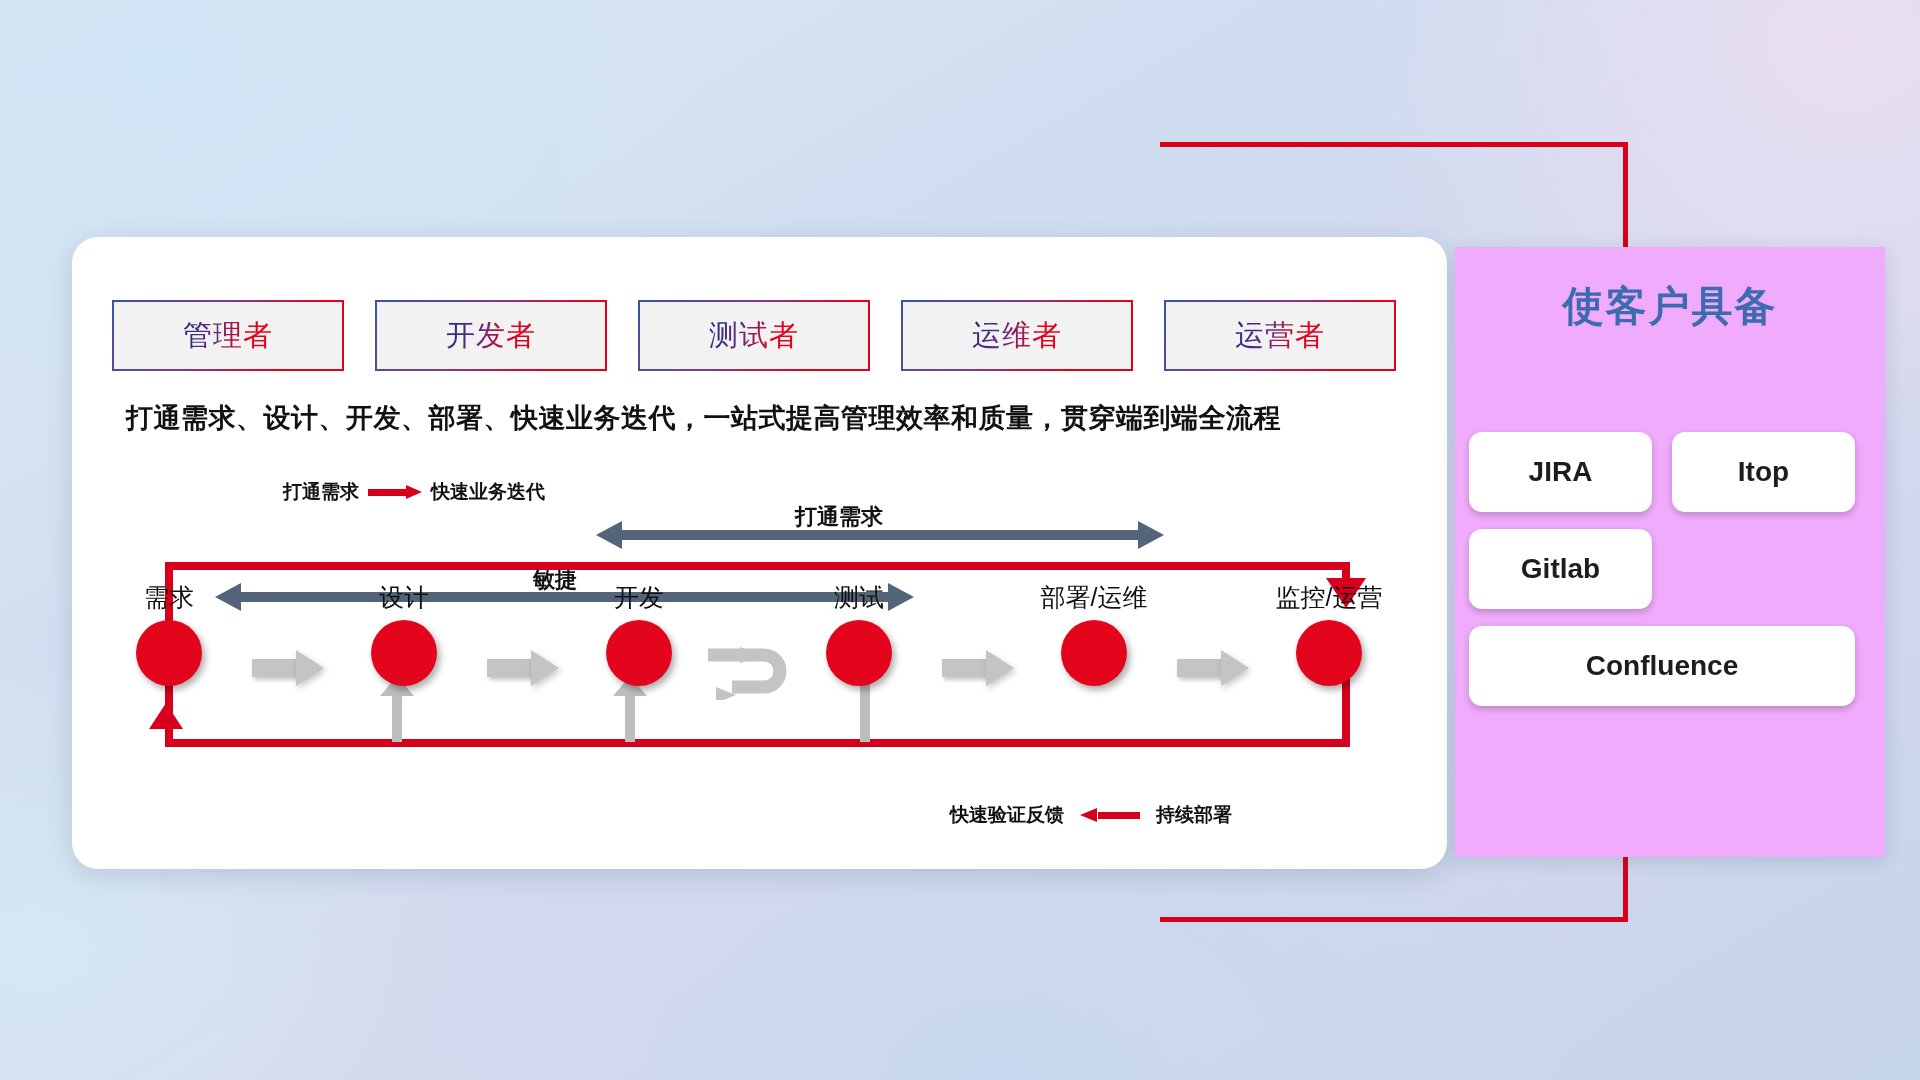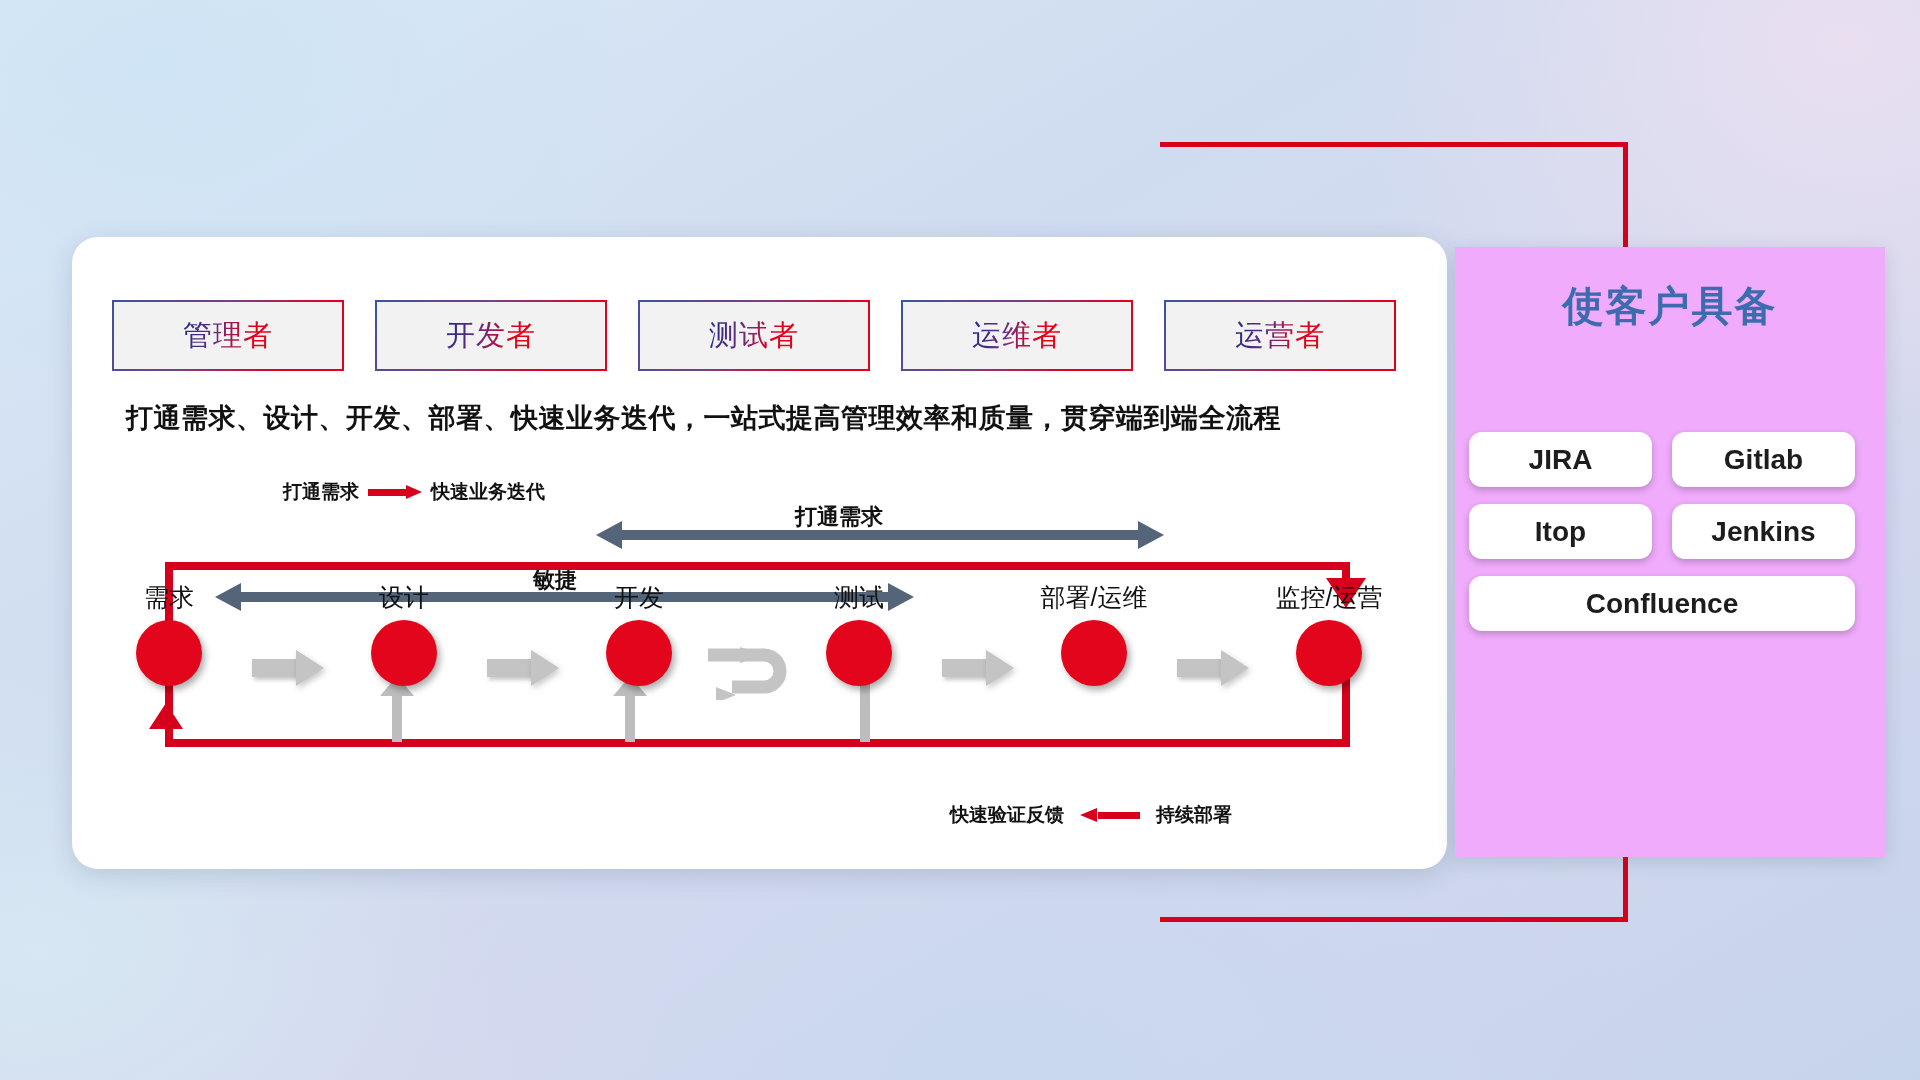--- a/index.html
+++ b/index.html
@@ -81,21 +81,21 @@
     filter:drop-shadow(2px 3px 3px rgba(0,0,0,.22));}
   #loop-arrow{position:absolute;top:18px;left:590px;width:92px;height:62px;}
 
   
   #panel{position:absolute;left:1455px;top:247px;width:430px;height:610px;
     background:#f0abfc;box-shadow:0 4px 18px rgba(30,55,95,.16);}
   #panel .hl{text-align:center;color:#3d6baf;font-weight:bold;letter-spacing:2px;}
   #hl1{position:absolute;top:32px;left:0;right:0;font-size:41px;}
   #hl2{position:absolute;top:96px;left:0;right:0;font-size:41px;}
   #tools{position:absolute;top:185px;left:14px;right:14px;display:flex;flex-wrap:wrap;gap:17px 20px;}
-  .chip{background:#fff;border-radius:13px;height:55px;display:flex;align-items:center;
+  .chip{background:#fff;border-radius:13px;height:80px;display:flex;align-items:center;
     justify-content:center;font-size:28px;font-weight:bold;color:#1d1d1d;
     box-shadow:0 3px 7px rgba(0,0,0,.22);}
   .chip.half{width:183px;}
   .chip.full{width:386px;text-align:center;}
 </style>
 </head>
 <body>
 
 <div id="bg"></div>
 
@@ -225,18 +225,17 @@
 <div id="legend-fb">
   <span>快速验证反馈</span>
   <span class="red-arrow-l"></span>
   <span>持续部署</span>
 </div>
 
 <div id="panel">
   <div id="hl1" class="hl">使客户具备</div>
   <div id="tools">
     <div class="chip half">JIRA</div>
+    <div class="chip half">Itop</div>
     <div class="chip half">Gitlab</div>
-    <div class="chip half">Itop</div>
-    <div class="chip half">Jenkins</div>
     <div class="chip full">Confluence</div>
   </div>
 </div>
 
 </body></html>

